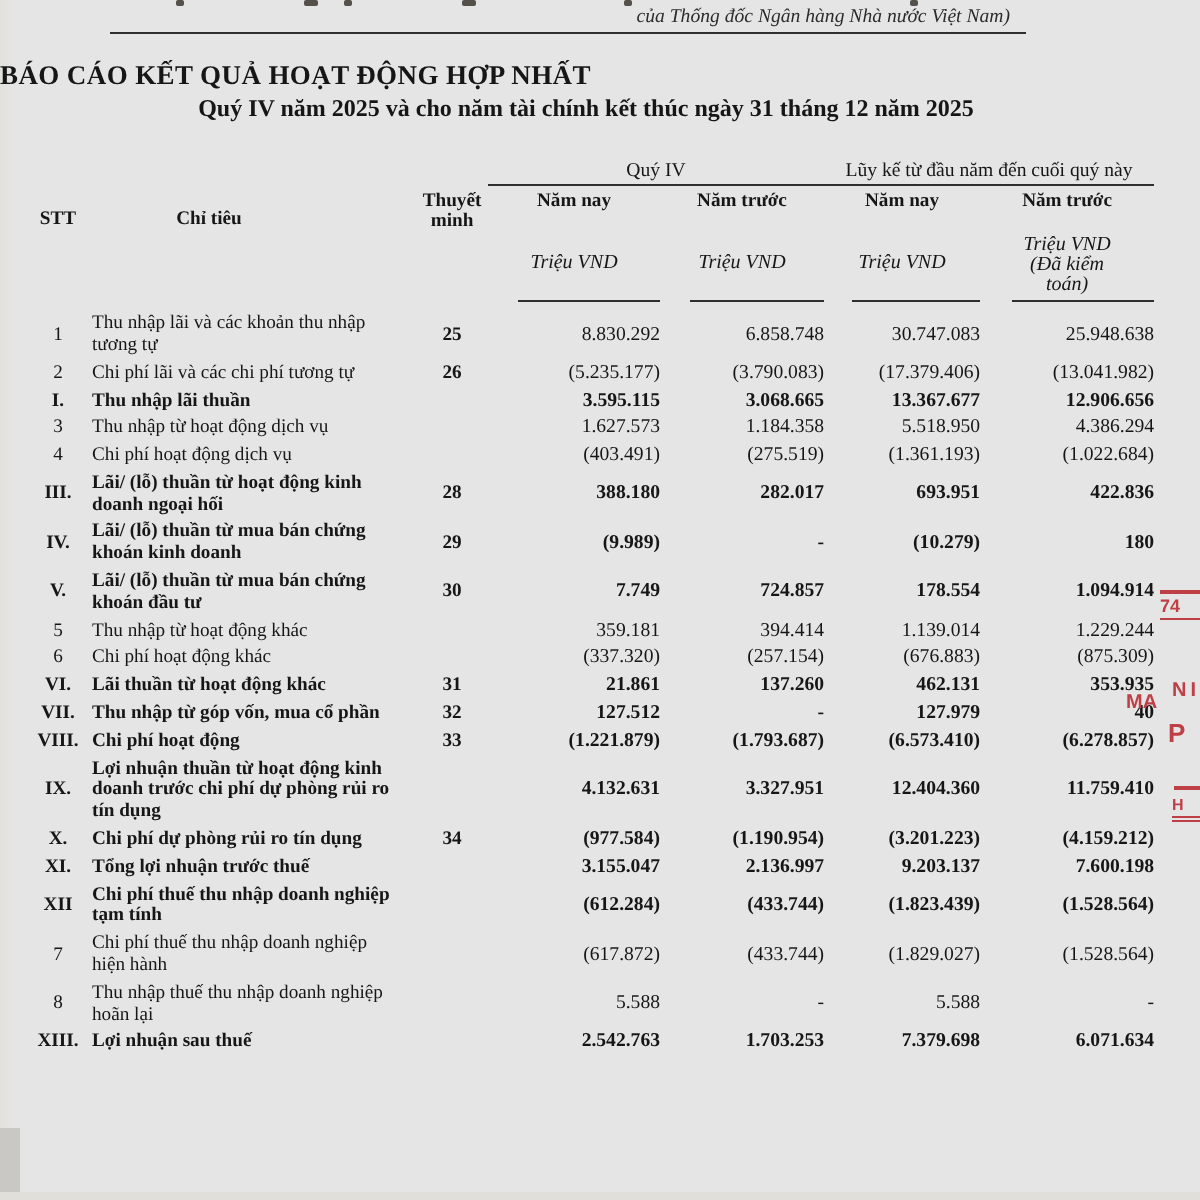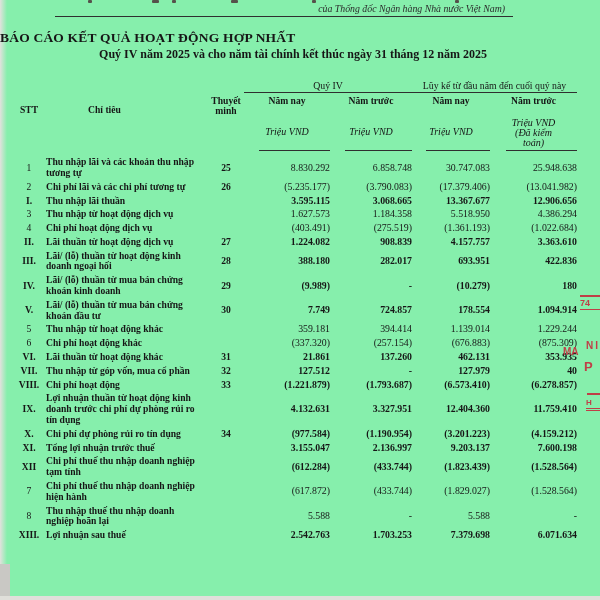--- a/index.html
+++ b/index.html
@@ -1,19 +1,19 @@
 <!DOCTYPE html>
 <html><head>
 <meta charset="utf-8">
 <style>
   html,body{margin:0;padding:0;}
   .page{
     position:relative;
     width:600px;height:600px;
-    background:#86efac;
+    background:#e5e5e5;
     overflow:hidden;
     font-family:"Liberation Serif","DejaVu Serif",serif;
     color:#161616;
   }
   
   .edge-left{position:absolute;left:0;top:0;bottom:0;width:7px;
     background:linear-gradient(to right,#e2e1dd,rgba(252,251,248,0));}
   .corner-bl{position:absolute;left:0;bottom:0;width:10px;height:36px;background:#c9c8c4;}
   .edge-bottom{position:absolute;left:0;right:0;bottom:0;height:4px;background:#e0dfda;}
   
@@ -48,21 +48,21 @@
   .h-label{vertical-align:bottom !important;padding-right:45px !important;}
   .h-note{line-height:10px !important;}
   .h-unit td{font-style:italic;font-size:10px;text-align:center;vertical-align:bottom;line-height:10.2px;padding-top:2px;}
   .h-unit td.pad{padding-bottom:11px;}
   .audited{display:inline-block;width:54px;}
   .h-lines td{height:6px;vertical-align:top;}
   .colline{display:block;height:2px;border-bottom:1.2px solid #2f2f2f;width:82%;margin-left:auto;}
   
   tbody td{font-size:9.6px;line-height:10.8px;padding-top:3px;}
   tbody td.c-stt{text-align:center;}
-  tbody td.c-label{vertical-align:top;padding-right:6px;font-weight:bold;}
+  tbody td.c-label{vertical-align:top;padding-right:6px;}
   tbody td.c-note{text-align:center;font-weight:bold;margin-top:28px;}
   tbody td.c-num{text-align:right;font-size:9.8px;white-space:nowrap;}
   tbody tr.b td{font-weight:bold;}
   
   .stamp{color:#bf3f47;font-family:"Liberation Sans","DejaVu Sans",sans-serif;font-weight:bold;position:absolute;right:0;text-align:left;}
   .st-74{top:295px;width:20px;font-size:9px;border-top:2.2px solid #bf3f47;border-bottom:1.6px solid #bf3f47;padding:1px 0;}
   .st-ni{top:340px;width:14px;font-size:10px;letter-spacing:2px;text-align:center;}
   .st-ma{top:346px;width:37px;font-size:10px;}
   .st-p{top:359px;width:16px;font-size:13px;}
   .st-dash{top:393px;width:13px;border-top:2.2px solid #bf3f47;}
@@ -185,29 +185,20 @@
         <tr>
           <td class="c-stt">4</td>
           <td class="c-label">Chi phí hoạt động dịch vụ</td>
           <td class="c-note"></td>
           <td class="c-num">(403.491)</td>
           <td class="c-num">(275.519)</td>
           <td class="c-num">(1.361.193)</td>
           <td class="c-num">(1.022.684)</td>
         </tr>
         <tr class="b">
-          <td class="c-stt">II.</td>
-          <td class="c-label">Lãi thuần từ hoạt động dịch vụ</td>
-          <td class="c-note">27</td>
-          <td class="c-num">1.224.082</td>
-          <td class="c-num">908.839</td>
-          <td class="c-num">4.157.757</td>
-          <td class="c-num">3.363.610</td>
-        </tr>
-        <tr class="b">
           <td class="c-stt">III.</td>
           <td class="c-label">Lãi/ (lỗ) thuần từ hoạt động kinh doanh ngoại hối</td>
           <td class="c-note">28</td>
           <td class="c-num">388.180</td>
           <td class="c-num">282.017</td>
           <td class="c-num">693.951</td>
           <td class="c-num">422.836</td>
         </tr>
         <tr class="b">
           <td class="c-stt">IV.</td>

